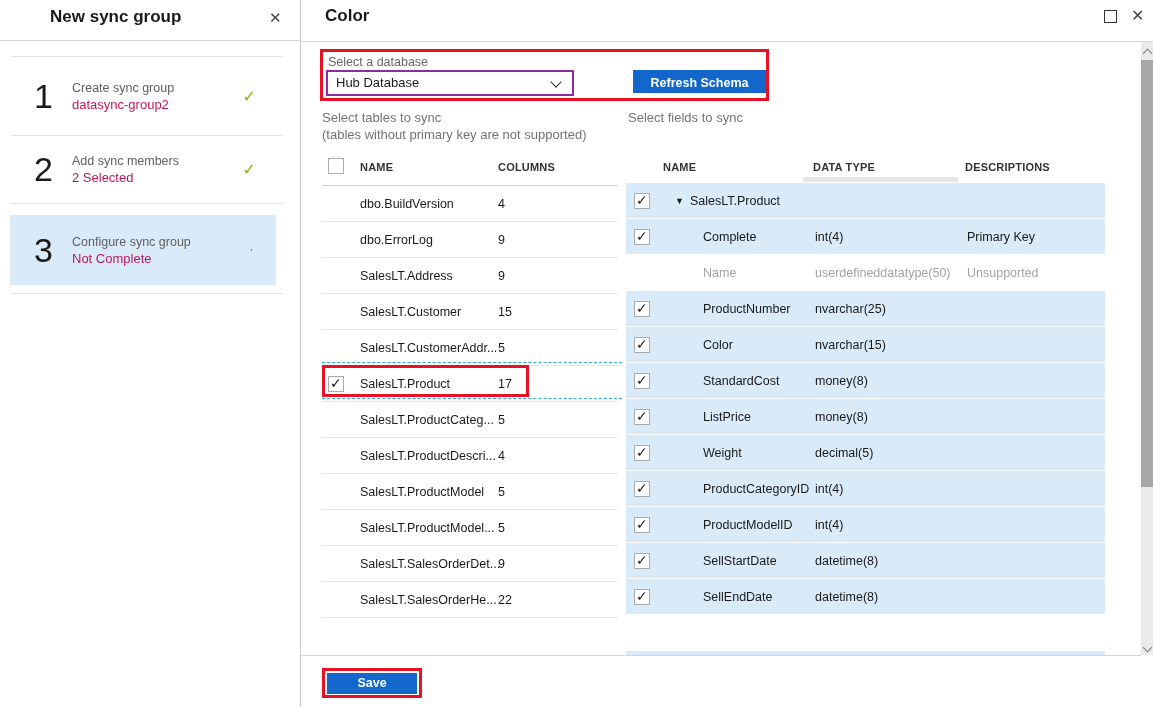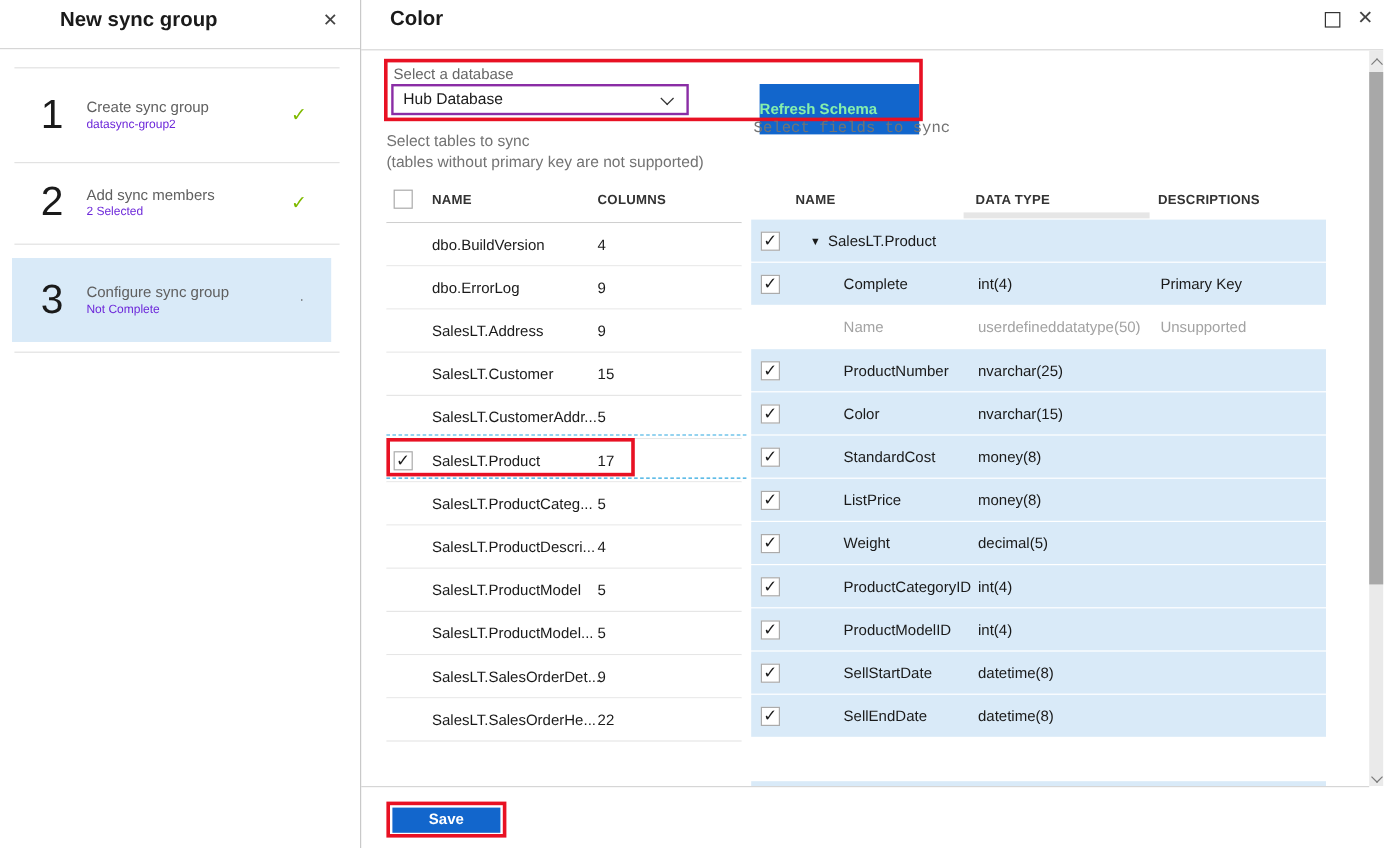--- a/index.html
+++ b/index.html
@@ -19,21 +19,21 @@
   .vline { width:1px; background:#d6d6d6; }
   .lp-head-line { left:0; top:40px; width:300px; }
   .lp-sep { left:12px; width:271px; background:#e2e2e2; }
   .panel-div { left:300px; top:0; height:707px; background:#c9c9c9; }
 
   .step { position:absolute; left:10px; width:266px; }
   .step-num { position:absolute; left:24px; top:50%; transform:translateY(-50%);
               font-size:34px; font-weight:400; color:#1a1a1a; }
   .step-text { position:absolute; left:62px; top:50%; transform:translateY(-50%); }
   .step-label { font-size:12.5px; color:#5f5f5f; white-space:nowrap; }
-  .step-sub { font-size:10px; color:#6d28d9; margin-top:2px; white-space:nowrap; }
+  .step-sub { font-size:13px; color:#be185d; margin-top:2px; white-space:nowrap; }
   .step-check { position:absolute; right:20px; top:50%; transform:translateY(-50%);
                 color:#7fba00; font-size:16px; font-weight:700; }
   .step-active { background:#d9eaf8; }
   .chv { display:inline-block; border-style:solid; border-color:#666;
          border-width:0 1.5px 1.5px 0; }
   .step-chev { position:absolute; right:24px; top:50%; transform:translateY(-50%) rotate(-45deg); }
 
   
   .rp-title { left:325px; top:6px; font-size:17px; font-weight:600; }
   .max-icon { left:1104px; top:10px; width:13px; height:13px; border:1.5px solid #333; cursor:pointer; }
@@ -42,29 +42,29 @@
 
   
   .redbox { border:3px solid #e81123; pointer-events:none; }
   .rb-db   { left:320px; top:49px; width:449px; height:52px; }
   .db-label { left:328px; top:55px; font-size:12.5px; color:#666; }
   .db-select { left:326px; top:70px; width:248px; height:26px; background:#fff;
                border:2px solid #8a2da5; cursor:pointer; }
   .db-select-text { position:absolute; left:8px; top:3px; font-size:13px; }
   .db-chev { position:absolute; right:12px; top:6px; width:8px; height:8px;
              border-color:#333; transform:rotate(45deg); }
-  .refresh-btn { left:633px; top:70px; width:133px; height:42px; background:#1266cc;
-                 color:#86efac; font-size:12.5px; font-weight:700; text-align:left;
+  .refresh-btn { left:633px; top:70px; width:133px; height:23px; background:#1266cc;
+                 color:#ffffff; font-size:12.5px; font-weight:700; text-align:center;
                  line-height:26px; cursor:pointer; border:none; }
 
   
   .sec-title { font-size:13px; color:#737373; }
   .st-tables { left:322px; top:110px; }
   .st-tables-sub { left:322px; top:127px; }
-  .st-fields { left:628px; top:99px;font-family:Liberation Mono, monospace; }
+  .st-fields { left:628px; top:110px; }
 
   
   .gh { font-size:11px; font-weight:700; color:#333; letter-spacing:.2px; }
   .cb { display:inline-block; width:16px; height:16px; background:#fff;
         border:1px solid #ababab; position:relative; cursor:pointer; }
   .cb.checked::after { content:"✓"; position:absolute; left:1px; top:-2px;
         font-size:14px; font-weight:900; color:#1a1a1a; }
 
   .lt-headcb { left:328px; top:158px; }
   .lt-h-name { left:360px; top:161px; }

